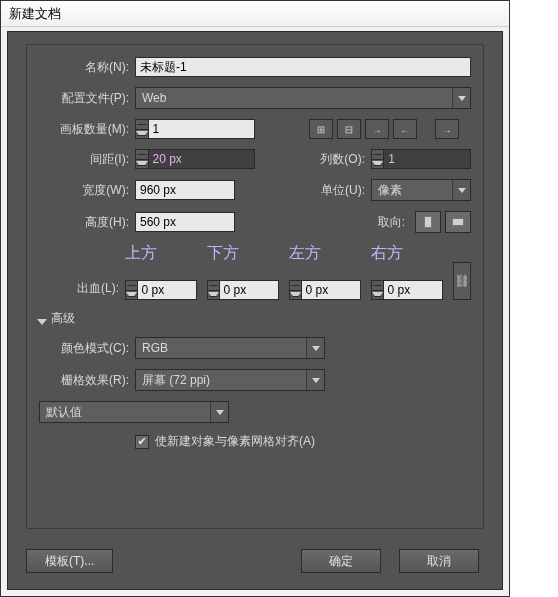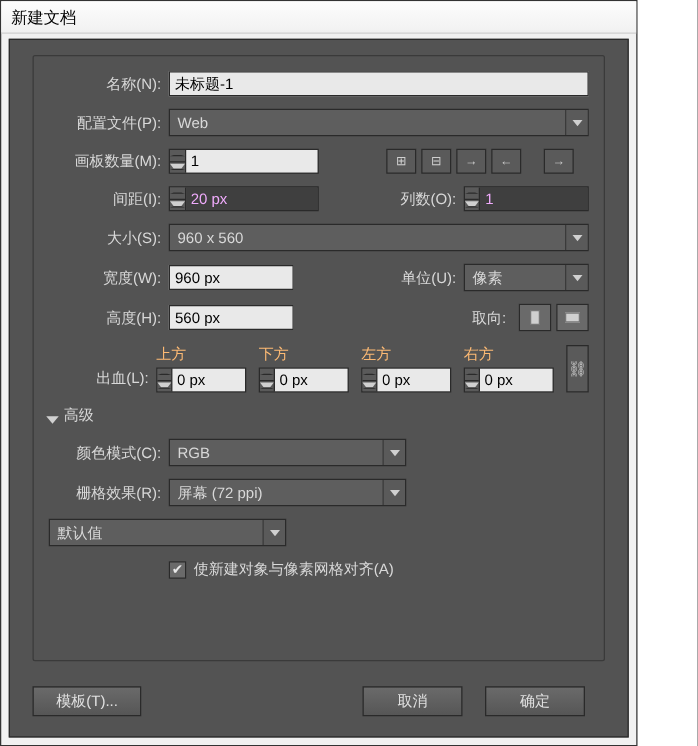--- a/index.html
+++ b/index.html
@@ -110,35 +110,35 @@
   .groupline .tri {
     width:0;height:0;border-top:5px solid transparent;border-bottom:5px solid transparent;border-left:6px solid #d0d0d0;
     transform: rotate(90deg); margin-right:6px;
   }
   .checkbox {
     width:14px;height:14px;background:#6a6a6a;border:1px solid #2a2a2a;
     display:inline-flex;align-items:center;justify-content:center;margin-right:6px;
     color:#e8e8e8;font-size:11px;
   }
   .footer {
-    position:absolute; left:18px; right:34px; bottom:16px;
+    position:absolute; left:18px; right:23px; bottom:16px;
     display:flex; justify-content:space-between;
   }
   .pushbtn {
     background: linear-gradient(#6a6a6a,#565656);
     border: 1px solid #2a2a2a;
     color:#e0e0e0;
     height: 24px;
     padding: 0 18px;
     font-size: 12px;
     display:inline-flex;align-items:center;justify-content:center;
     min-width: 80px;
   }
   .btn-group { display:flex; gap: 18px; }
-  .sublabel { font-size:12px; color:#fdba74; margin-bottom:2px; }
+  .sublabel { font-size:16px; color:#c4b5fd; margin-bottom:16px; }
   .bleed-col { display:flex; flex-direction:column; margin-right:10px; }
   .linkicon {
     width:20px;height:38px;background:#5a5a5a;border:1px solid #2a2a2a;
     display:flex;align-items:center;justify-content:center;color:#d0d0d0;font-size:12px;
     align-self:flex-end;
   }
   .orient-btn {
     width:26px;height:22px;background:#6a6a6a;border:1px solid #2a2a2a;
     display:inline-flex;align-items:center;justify-content:center;margin-left:4px;
   }
@@ -213,29 +213,20 @@
                 <div class="up-tri"></div>
               </div>
               <div>
                 <div class="dn-tri"></div>
               </div>
             </div>
           <input class="dark" style="width: 100%;" disabled="" value="1">
         </div>
       </div>
 
-      <div class="row">
-        <div class="label lbl-90">大小(S):</div>
-        <div class="dropdown" style="flex:1">
-          <span>960 x 560</span>
-          <div class="caret">
-              <div class="caret-glyph"></div>
-            </div>
-        </div>
-      </div>
 
       <div class="row">
         <div class="label lbl-90">宽度(W):</div>
         <input class="textfield" style="width: 100px;" value="960 px">
         <div style="flex:1"></div>
         <div class="label lbl-70">单位(U):</div>
         <div class="dropdown" style="width:100px">
           <span>像素</span>
           <div class="caret">
               <div class="caret-glyph"></div>
@@ -356,19 +347,19 @@
         <div class="label lbl-90"></div>
         <div class="checkbox">✔</div>
         <span>使新建对象与像素网格对齐(A)</span>
       </div>
 
     </div>
 
     <div class="footer">
       <div class="pushbtn">模板(T)...</div>
       <div class="btn-group">
+        <div class="pushbtn">确定</div>
         <div class="pushbtn">取消</div>
-        <div class="pushbtn">确定</div>
       </div>
     </div>
 
   </div>
 </div>
 
 </body></html>

